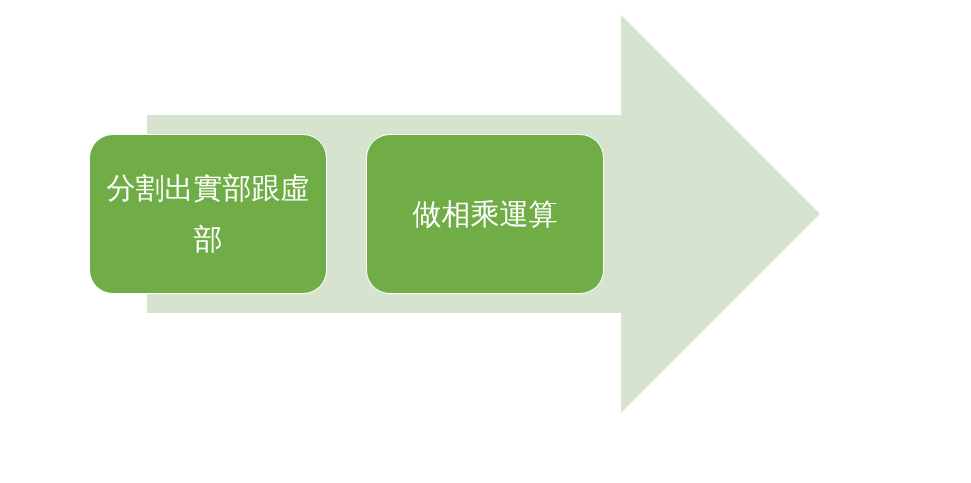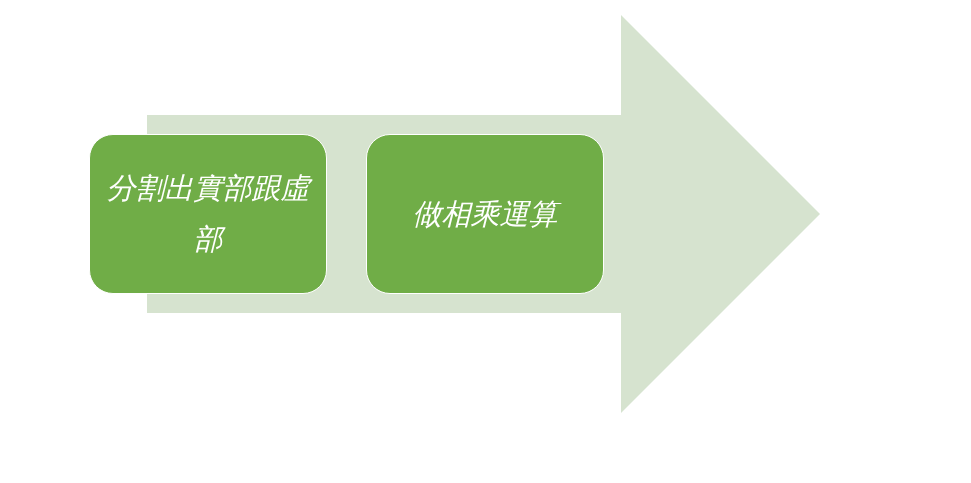--- a/index.html
+++ b/index.html
@@ -1,18 +1,18 @@
 <!DOCTYPE html>
 <html><head>
   <meta charset="utf-8">
   <style>
     html, body { margin: 0; padding: 0; background: #ffffff; }
     body { width: 971px; height: 483px; position: relative; overflow: hidden;
            font-family: "DejaVu Sans", "Liberation Sans", sans-serif; }
-    #canvas { position: absolute; left: 0; top: 0; width: 971px; height: 483px; font-style: italic; }
+    #canvas { position: absolute; left: 0; top: 0; width: 971px; height: 483px; }
     .arrow { position: absolute; left: 0; top: 0; }
     .step {
       position: absolute; top: 134px; width: 238px; height: 160px;
       background: #70AD47; border: 1.5px solid #ffffff; border-radius: 24px;
       box-sizing: border-box; display: flex; align-items: center; justify-content: center;
       text-align: center; color: #ffffff; font-size: 29px; line-height: 51px;
       padding: 0 14px;
     }
     .step span { display: block; }
   </style>

